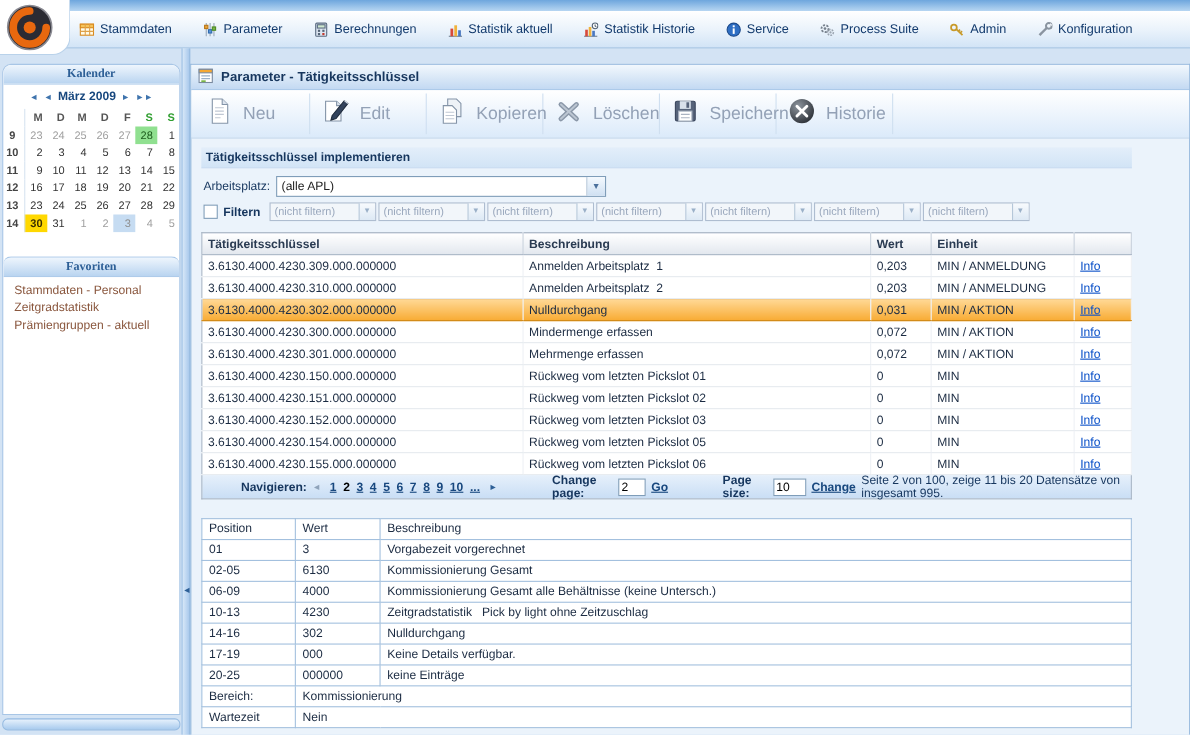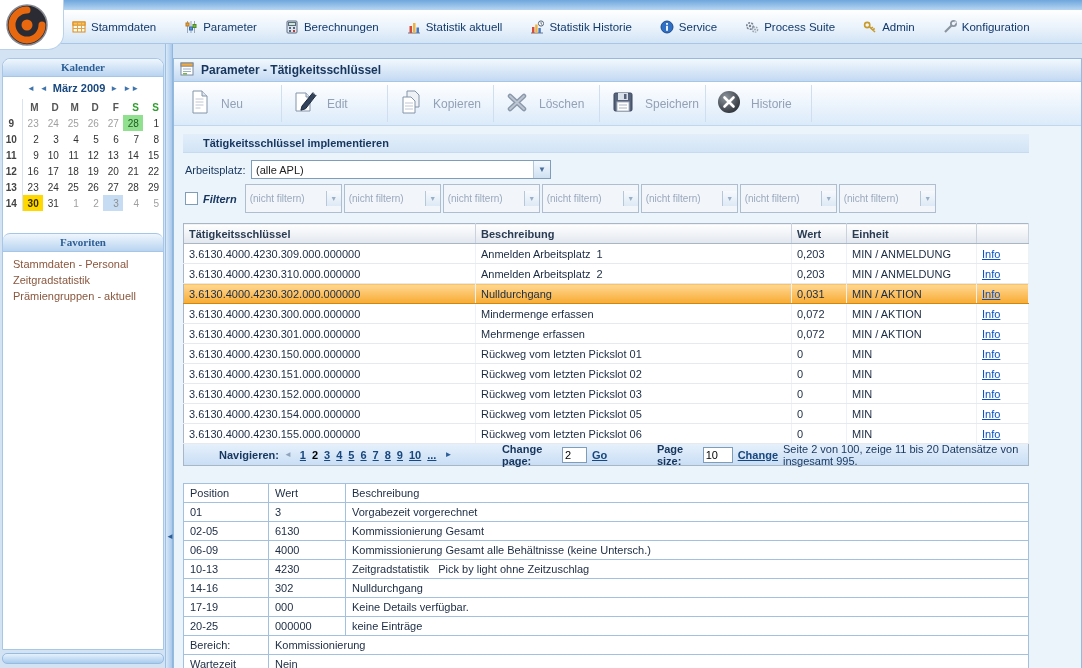--- a/index.html
+++ b/index.html
@@ -39,34 +39,34 @@
 
   .splitter{width:8px;background:linear-gradient(90deg,#d8e8f8,#a9c9ec);border-left:1px solid #9dc0e4;border-right:1px solid #8fb6de;position:relative;cursor:col-resize;}
   .splitter-arrow{position:absolute;left:0;top:489px;color:#2d5f96;font-size:8px;line-height:8px;}
 
   
   .main{flex:1;display:flex;flex-direction:column;padding-top:14px;}
   .main-panel{flex:1;display:flex;flex-direction:column;border:1px solid #96b9dd;border-bottom:none;background:#ebf3fb;}
   .panel-title{flex:0 0 23px;display:flex;align-items:center;gap:6px;padding-left:5px;background:linear-gradient(180deg,#f2f8fd,#c3d9f2);border-bottom:1px solid #a6c6e8;font-size:12px;font-weight:bold;color:#17365d;}
   .panel-title svg{width:16px;height:16px;}
   .toolbar{flex:0 0 44px;display:flex;align-items:stretch;background:linear-gradient(180deg,#ffffff,#dbeafa);border-bottom:1px solid #c3d7ec;padding:3px 2px;}
-  .tool-btn{width:106px;display:flex;align-items:center;gap:9px;padding-left:10px;border-right:1px solid #cfdff0;color:#93a1b6;font-size:12px;cursor:pointer;}
+  .tool-btn{width:106px;display:flex;align-items:center;gap:9px;padding-left:10px;border-right:1px solid #cfdff0;color:#93a1b6;font-size:16px;cursor:pointer;}
   .tool-btn svg{width:26px;height:26px;flex:0 0 26px;}
 
   .content{flex:1;padding:8px 0 0 9px;}
-  .section-title{width:846px;background:linear-gradient(180deg,#e3eefa,#d2e4f6);padding:3px 20px;font-weight:bold;color:#16365e;border-bottom:1px solid #c6daf0;}
+  .section-title{width:846px;background:linear-gradient(180deg,#e3eefa,#d2e4f6);padding:3px 4px;font-weight:bold;color:#16365e;border-bottom:1px solid #c6daf0;}
   .apl-row{display:flex;align-items:center;margin:7px 0 0 2px;color:#16365e;}
   .apl-label{width:66px;}
   .select{width:300px;height:19px;border:1px solid #7f9db9;background:#fff;display:flex;align-items:center;cursor:pointer;}
   .sel-text{flex:1;padding-left:4px;color:#222;overflow:hidden;white-space:nowrap;}
   .sel-arrow{width:17px;height:17px;border-left:1px solid #b5c7d9;background:linear-gradient(180deg,#f4f9fe,#cfe0f2);color:#4a6f9b;font-size:8px;display:flex;align-items:center;justify-content:center;}
   .filter-row{display:flex;align-items:center;margin:5px 0 10px 2px;}
   .checkbox{width:13px;height:13px;border:1px solid #7f9db9;background:#fff;cursor:pointer;}
-  .filter-label{font-weight:bold;color:#16365e;margin:0 8px 0 5px;font-style:italic;}
-  .filter-select{width:97px;height:29px;border:1px solid #aebdd0;background:#f2f6fa;display:flex;align-items:center;margin-right:2px;cursor:default;}
+  .filter-label{font-weight:bold;color:#16365e;margin:0 8px 0 5px;}
+  .filter-select{width:97px;height:17px;border:1px solid #aebdd0;background:#f2f6fa;display:flex;align-items:center;margin-right:2px;cursor:default;}
   .filter-select .sel-text{color:#9aa8bd;font-size:10px;}
   .filter-select .sel-arrow{width:15px;height:15px;background:linear-gradient(180deg,#f7fafd,#dde9f5);color:#9ab0c8;font-size:7px;}
 
   .data-table{width:846px;border-collapse:collapse;background:#fff;font-size:11px;border:1px solid #a9b6c6;}
   .data-table th{height:20px;text-align:left;padding:0 5px;background:linear-gradient(180deg,#ffffff,#e2e7ee);border-right:1px solid #c9d2dd;border-bottom:1px solid #a9b6c6;color:#2a3b52;font-weight:bold;cursor:pointer;}
   .data-table td{height:20px;padding:0 5px;border-right:1px solid #eef1f5;border-bottom:1px solid #e6eaef;color:#1b2b42;white-space:pre;}
   .data-table tr.selected td{background:linear-gradient(180deg,#ffd894,#f8ab33);border-top:1px solid #e39a22;border-bottom:1px solid #cf8712;}
   .info-link{color:#0a50c8;text-decoration:underline;cursor:pointer;}
 
   .pagination{width:846px;height:22px;display:flex;align-items:center;gap:5px;padding:0 6px;background:linear-gradient(180deg,#e6f0fb,#c9def5);border:1px solid #a9b6c6;border-top:none;color:#16365e;}

